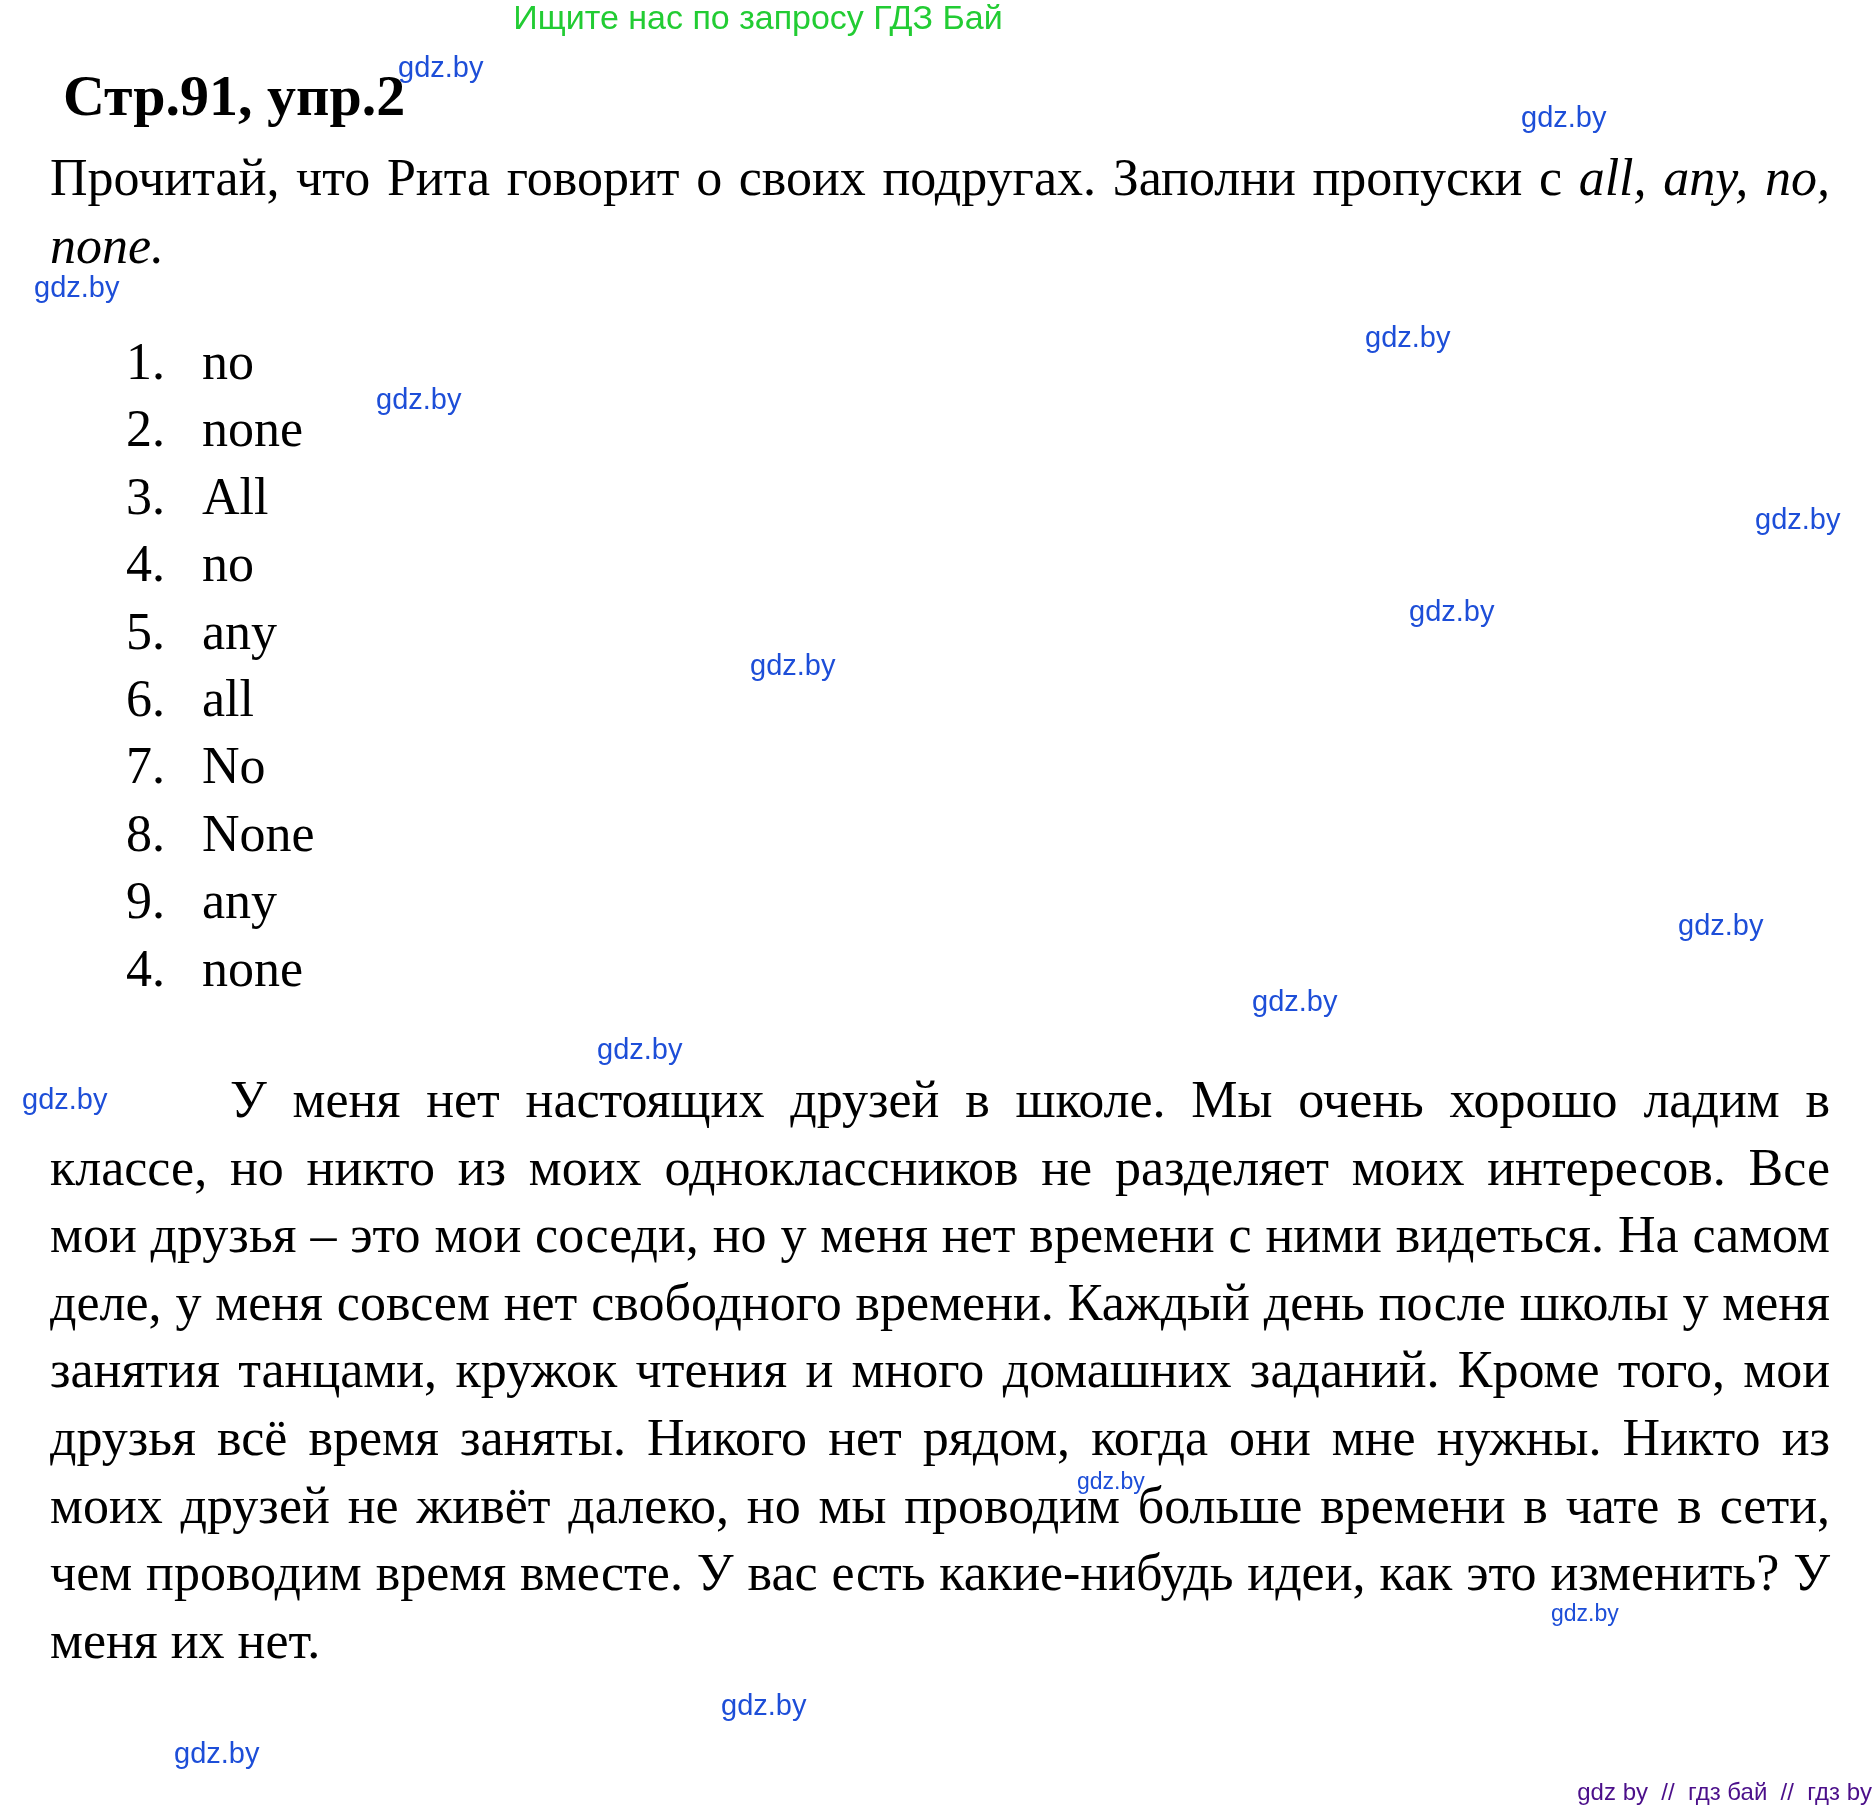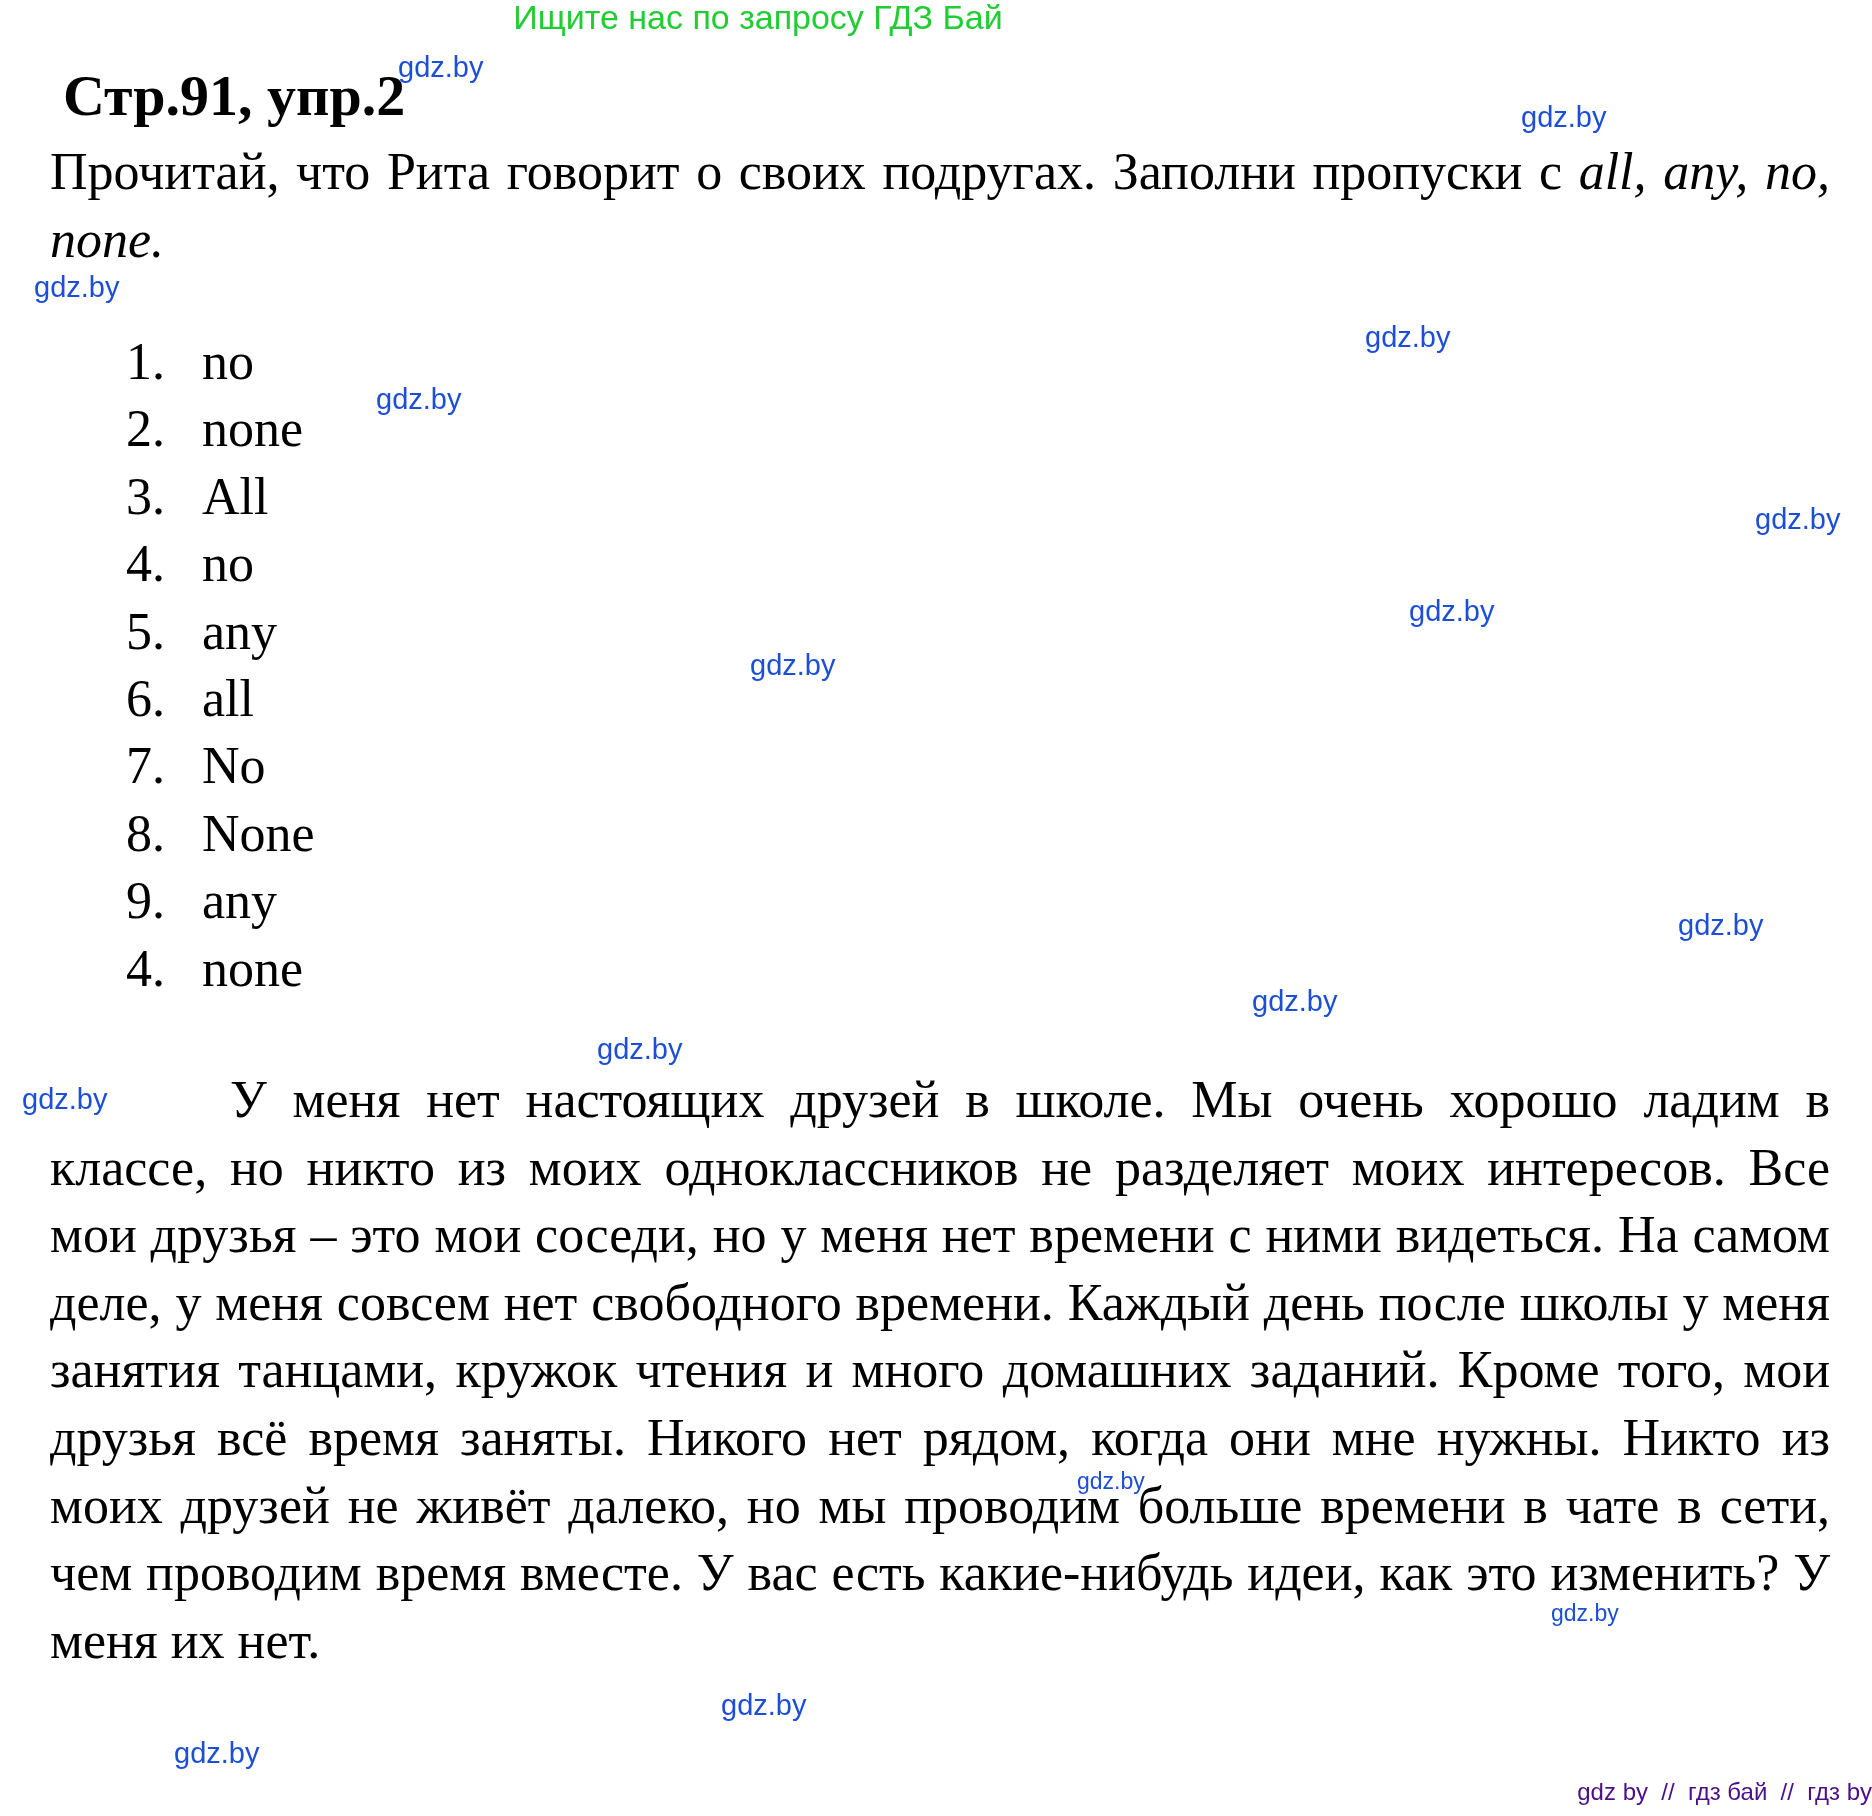--- a/index.html
+++ b/index.html
@@ -1,20 +1,20 @@
 <!DOCTYPE html>
 <html><head>
 <meta charset="utf-8">
 <style>
   html, body { margin: 0; padding: 0; background: #ffffff; }
   body { width: 1872px; height: 1816px; position: relative; overflow: hidden; font-family: "Liberation Serif", "DejaVu Serif", serif; color: #000; }
   .banner { position: absolute; top: 0; left: 0; width: 1516px; text-align: center; font-family: "Liberation Sans", "DejaVu Sans", sans-serif; font-size: 34px; color: #22cc33; line-height: 34px; }
   .title { position: absolute; left: 63px; top: 62px; font-size: 58px; font-weight: bold; line-height: 68px; }
   .wm { position: absolute; font-family: "Liberation Sans", "DejaVu Sans", sans-serif; font-size: 29px; color: #1d4ed8; line-height: 30px; }
-  .task { position: absolute; left: 50px; top: 138px; width: 1780px; font-size: 52px; line-height: 68px; text-align: justify; }
+  .task { position: absolute; left: 50px; top: 144px; width: 1780px; font-size: 52px; line-height: 68px; text-align: justify; }
   .task i { font-style: italic; }
   .answers { position: absolute; left: 126px; top: 328px; margin: 0; padding: 0; list-style: none; font-size: 52px; line-height: 67.4px; }
   .answers li { display: flex; }
   .answers .num { display: inline-block; width: 76px; }
   .translation { position: absolute; left: 50px; top: 1066px; width: 1780px; font-size: 52px; line-height: 67.6px; text-align: justify; text-indent: 180px; margin: 0; }
   .footer { position: absolute; left: 0; top: 1778px; width: 1872px; text-align: right; font-family: "Liberation Sans", "DejaVu Sans", sans-serif; font-size: 24px; color: #4b0f8a; white-space: pre; }
 </style>
 </head>
 <body>
 

